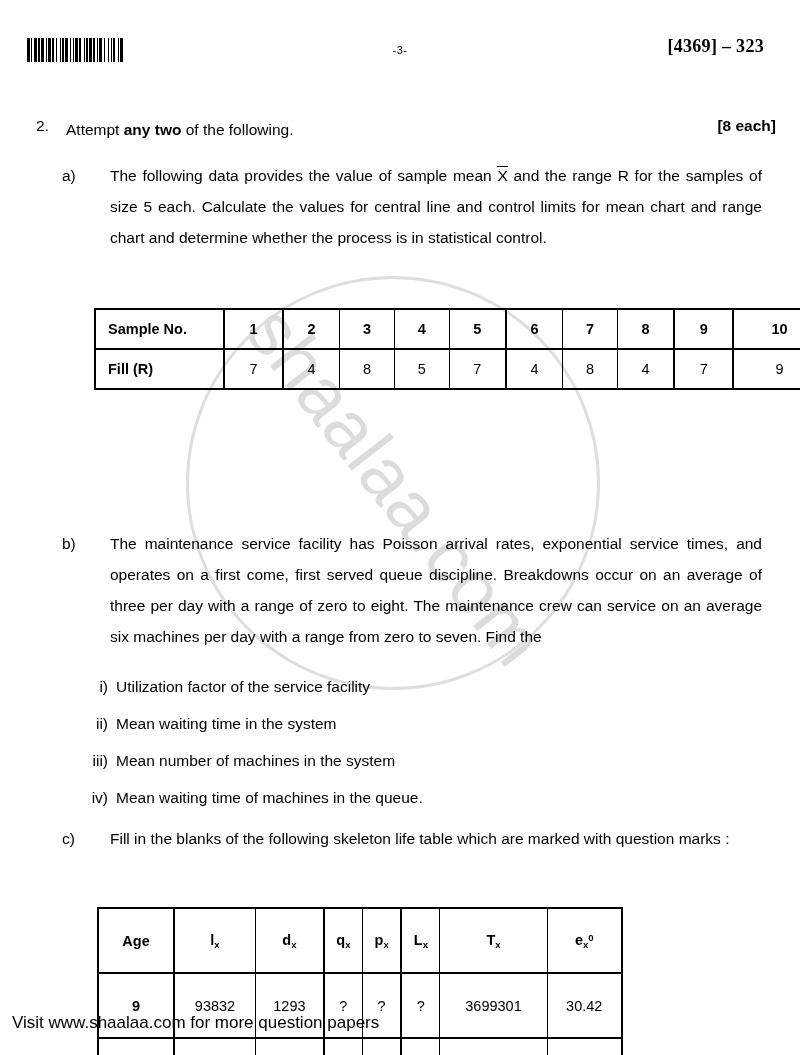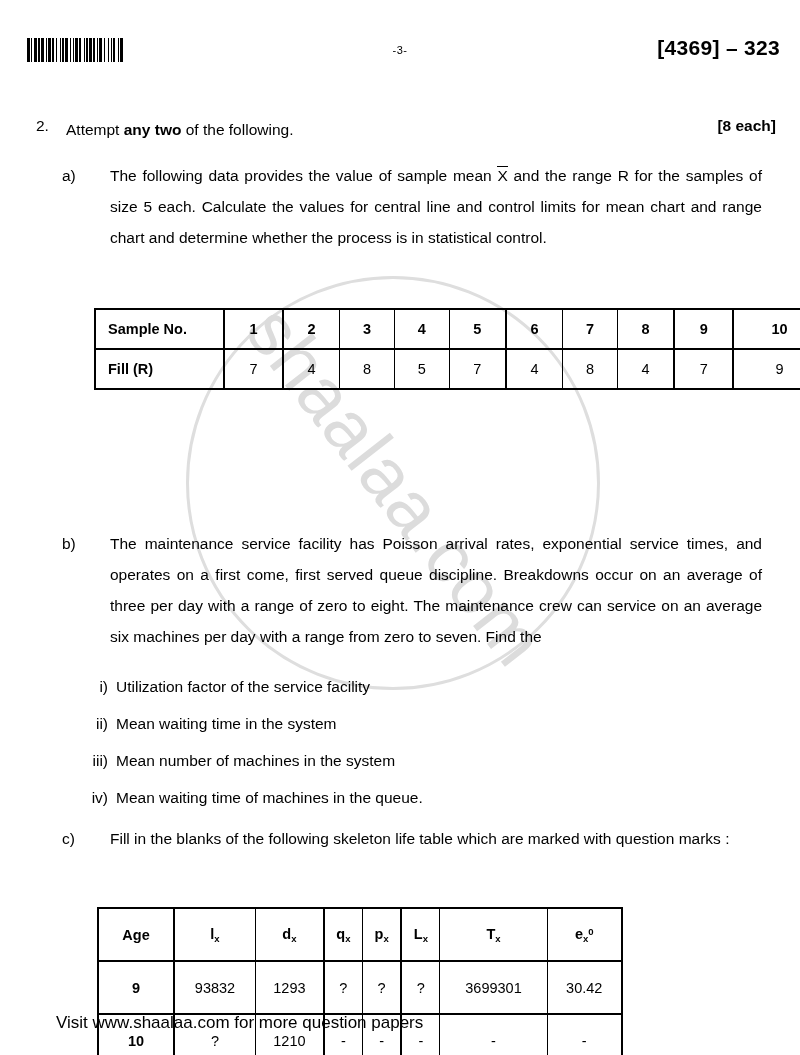--- a/index.html
+++ b/index.html
@@ -81,25 +81,26 @@
     position: absolute;
     left: 0;
     top: 14px;
     width: 800px;
     text-align: center;
     font-size: 11px;
     letter-spacing: 0.5px;
   }
   #paper-code {
     position: absolute;
-    right: 20px;
+    right: 36px;
     top: 6px;
-    font-size: 21px;
+    font-size: 18px;
     font-weight: bold;
     letter-spacing: 0.3px;
+    font-family: Liberation Serif, serif;
   }
 
   
   .qrow {
     position: absolute;
     font-size: 15.5px;
     line-height: 31px;
   }
   #q2 {
     left: 36px;
@@ -230,39 +231,38 @@
 
   
   #tbl-life {
     left: 97px;
     top: 907px;
     width: 526px;
     border: 2px solid #000;
   }
   #tbl-life td {
     height: 39px;
-    padding: 6px 4px;
+    padding: 12px 4px;
     font-size: 14.5px;
   }
   #tbl-life tr.hdr td {
     font-weight: bold;
     border-bottom-width: 2px;
   }
   #tbl-life tr.r1 td { border-bottom-width: 2px; }
   #tbl-life td.thick-l { border-left-width: 2px; }
   #tbl-life td.agecol { font-weight: bold; width: 66px; }
 
   
   #footer {
     position: absolute;
     left: 12px;
     top: 1013px;
     font-size: 17px;
     z-index: 3;
-    margin-left: 44px;
   }
 </style>
 </head>
 <body>
 
 <div id="watermark">
   <div class="ring"></div>
   <div class="wm-text">shaalaa.com</div>
 </div>
 

